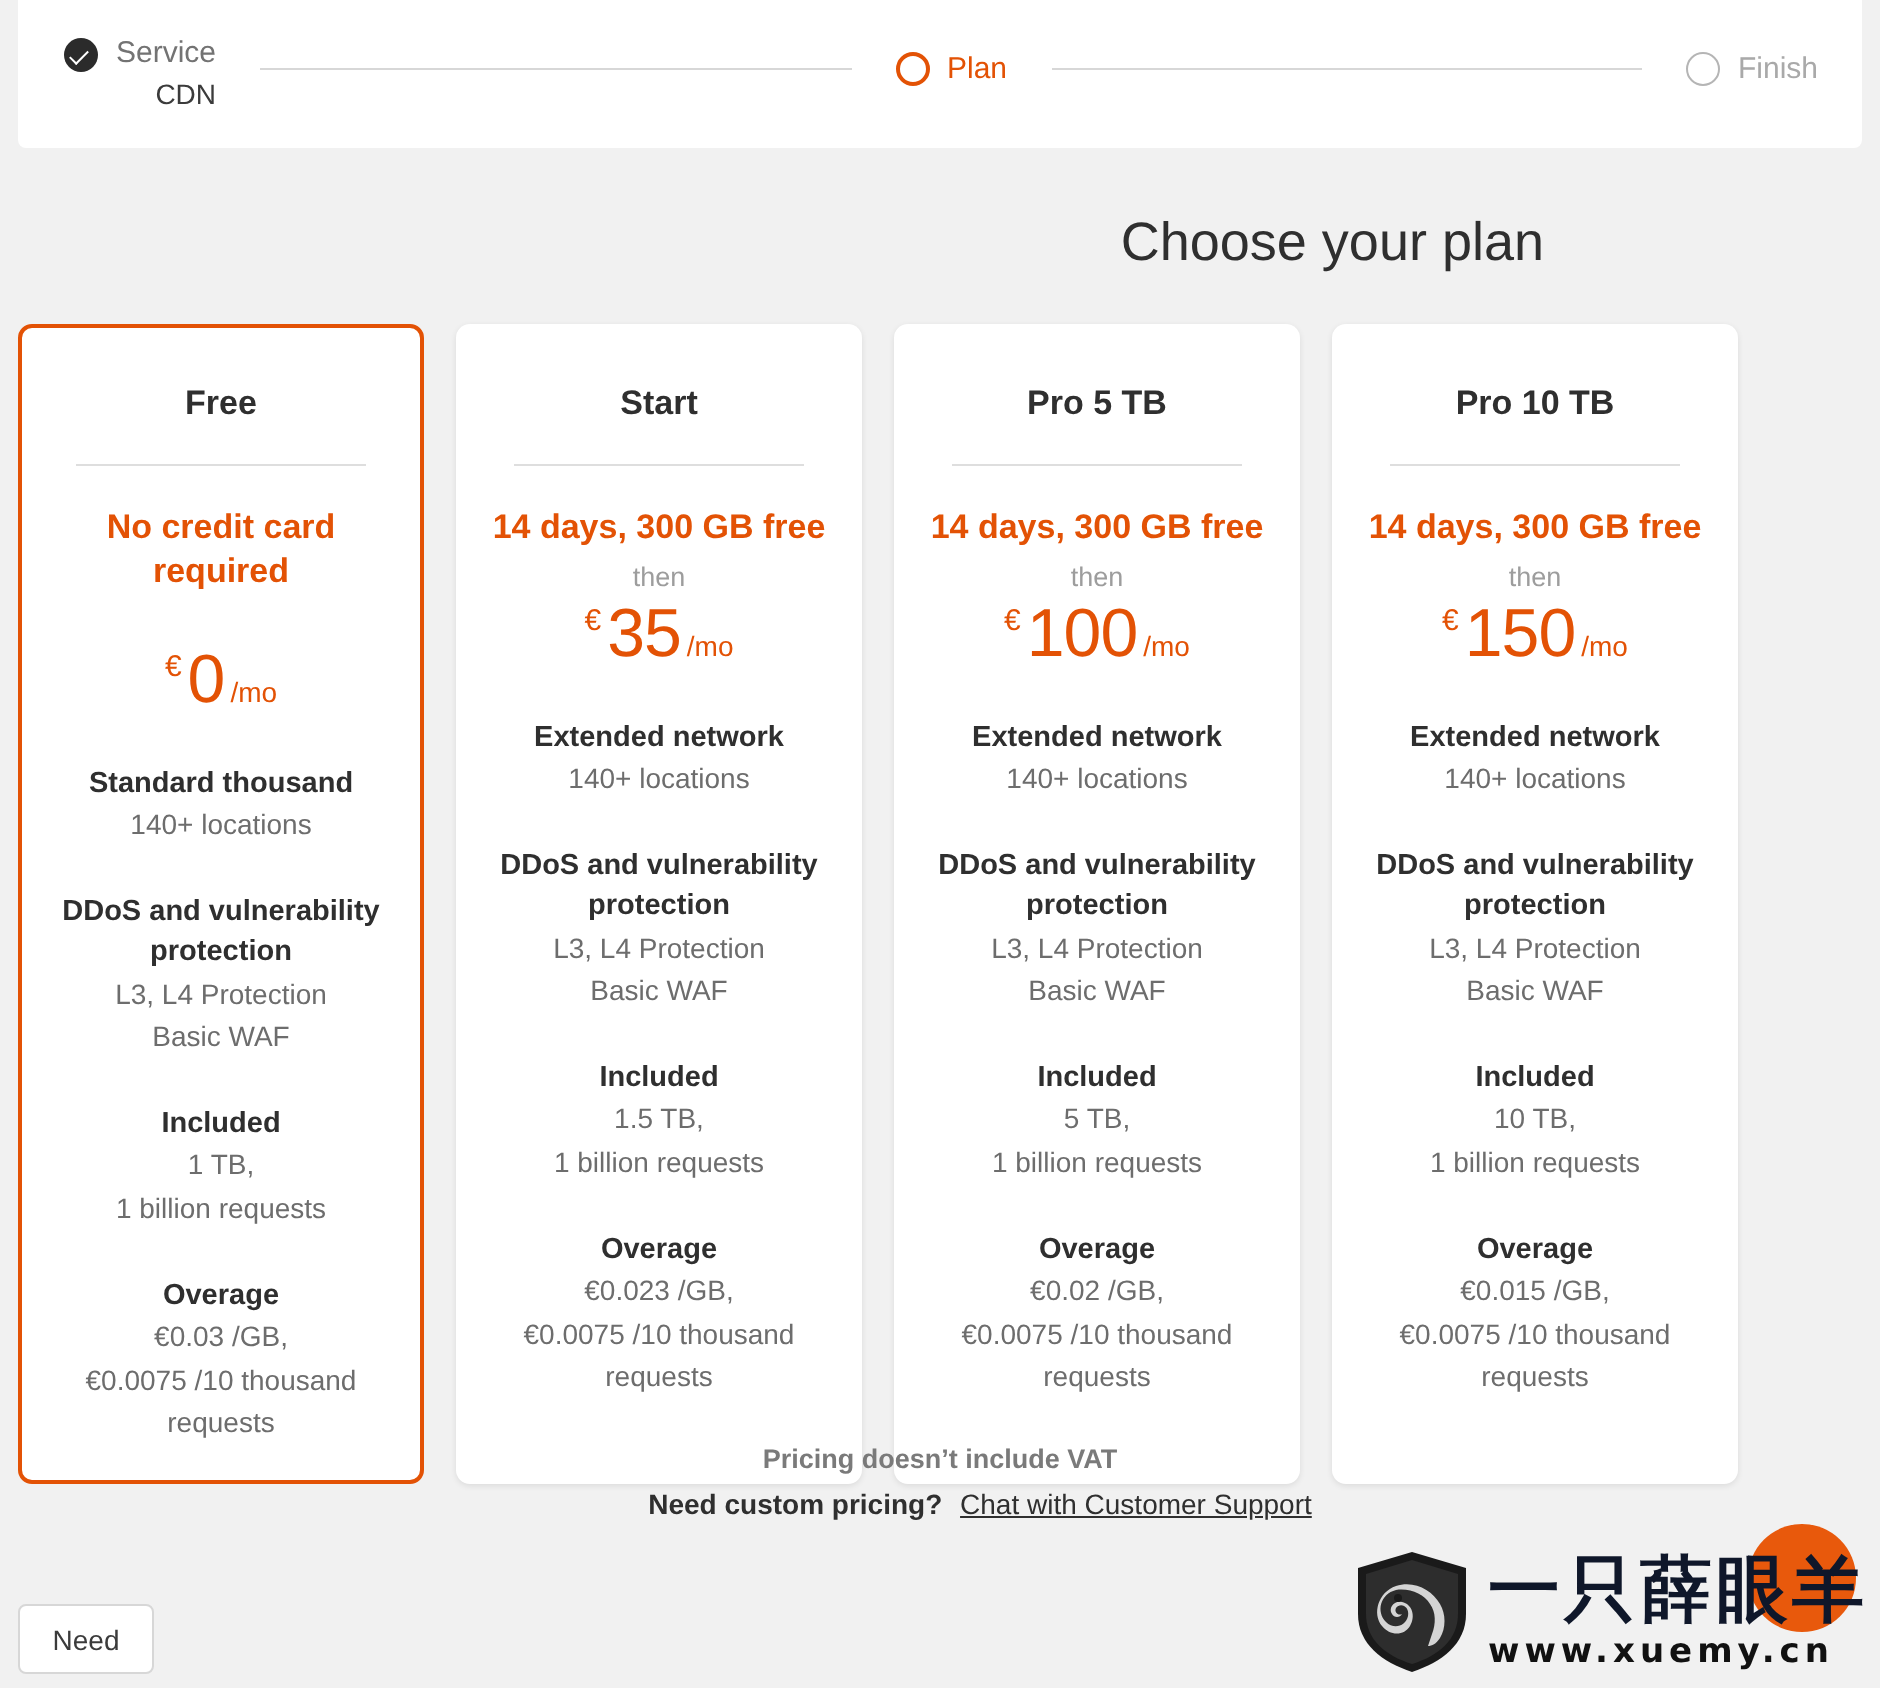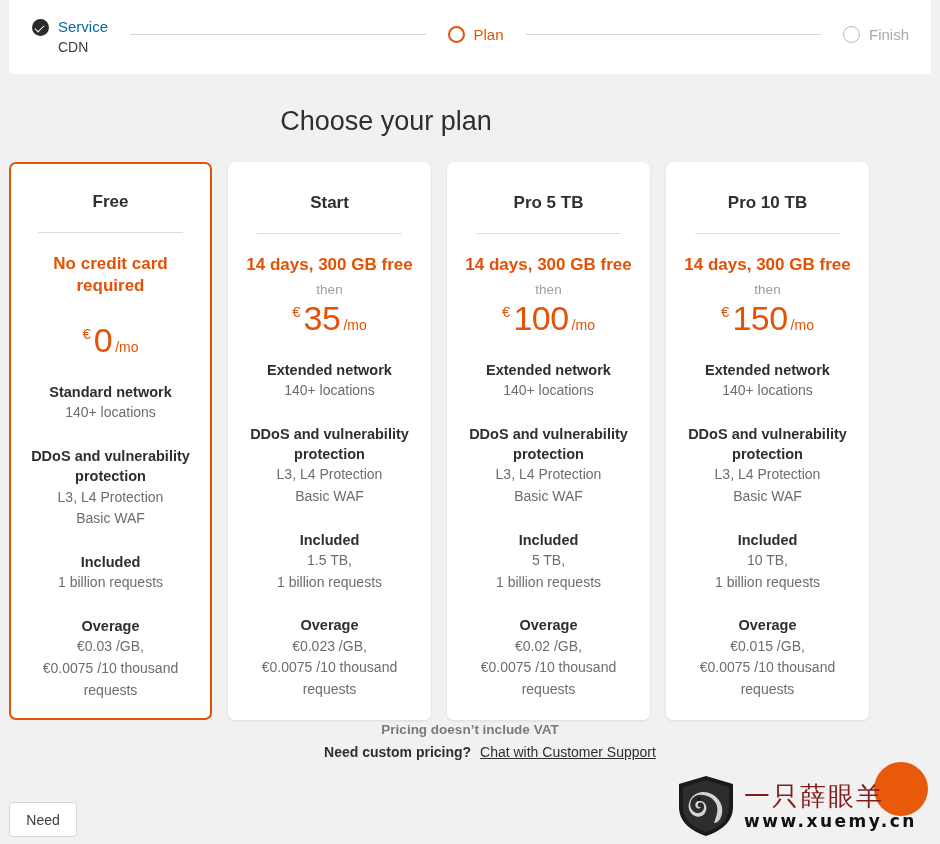--- a/index.html
+++ b/index.html
@@ -14,22 +14,22 @@
   
   .stepper-bar {
     position: absolute; left: 9px; top: 0; width: 922px; height: 74px;
     background: #ffffff;
     border-bottom-left-radius: 4px; border-bottom-right-radius: 4px;
     display: flex; align-items: center;
   }
   .step { display: flex; align-items: flex-start; gap: 9px; }
   .step-texts { display: flex; flex-direction: column; line-height: 1.35; }
   .step-label { font-size: 15px; color: #3b3b3b; white-space: nowrap; }
-  .step-sub { font-size: 14px; color: #3b3b3b; }
-  .step-done .step-label { color: #0369a1; }
+  .step-sub { font-size: 14px; color: #3b3b3b; text-align: right; }
+  .step-done .step-label { color: #737373; }
   .step-active .step-label { color: #e35205; }
   .step-todo .step-label { color: #a9a9a9; }
 
   .dot { width: 17px; height: 17px; border-radius: 50%; flex: 0 0 auto; position: relative; margin-top: 2px; }
   .dot-done { background: #2b2b2b; }
   .dot-done::after {
     content: ""; position: absolute; left: 5px; top: 4px;
     width: 4px; height: 8px; border: solid #ffffff;
     border-width: 0 1.8px 1.8px 0; transform: rotate(45deg);
   }
@@ -40,38 +40,37 @@
   .step-service { margin-left: 23px; }
   .conn-1 { margin: 0 22px 0 22px; align-self: center; position: relative; top: -3px; }
   .conn-2 { margin: 0 22px 0 22px; align-self: center; position: relative; top: -3px; }
   .step-finish { margin-right: 22px; }
   .step-plan, .step-finish { align-items: center; position: relative; top: -3px; }
   .step-plan .dot, .step-finish .dot { margin-top: 0; }
 
   
   .page-title {
     position: absolute; top: 106px; left: 0; width: 772px;
-    text-align: center; font-size: 27px; color: #2f2f2f; font-weight: 400;
+    text-align: right; font-size: 27px; color: #2f2f2f; font-weight: 400;
   }
 
   
   .plans {
     position: absolute; top: 162px; left: 9px; width: 922px;
     display: flex; gap: 16px;
   }
   .card {
     width: 203px; min-height: 537px;
     background: #ffffff; border-radius: 7px;
     border: 1px solid transparent;
     box-shadow: 0 1px 3px rgba(0,0,0,0.09);
     padding: 20px 12px 18px 12px;
     text-align: center;
     display: flex; flex-direction: column;
     cursor: pointer;
-    justify-content: center;
   }
   .card.selected {
     border: 2px solid #e35205;
     box-shadow: none;
     padding: 19px 11px 17px 11px;
   }
   .card-title { font-size: 17px; font-weight: bold; color: #2f2f2f; margin-top: 9px; }
   .divider { height: 1px; background: #dedede; margin: 20px 16px 0 16px; }
 
   .promo { font-size: 17px; font-weight: bold; color: #e35205; margin-top: 20px; line-height: 1.3; }
@@ -114,21 +113,21 @@
 
   
   .watermark {
     position: absolute; left: 676px; top: 775px;
     display: flex; align-items: center; gap: 8px;
     pointer-events: none;
   }
   .wm-shield { width: 60px; height: 62px; flex: 0 0 auto; }
   .wm-texts { display: flex; flex-direction: column; line-height: 1; }
   .wm-cn {
-    font-size: 26px; font-weight: normal; color: #7f1d1d;
+    font-size: 36px; font-weight: bold; color: #0f172a;
     letter-spacing: 2px; font-family: "DejaVu Sans", sans-serif;
   }
   .wm-url {
     font-size: 17px; font-weight: bold; color: #111111;
     letter-spacing: 2.5px; margin-top: 4px;
     font-family: "DejaVu Sans", sans-serif;
   }
 </style>
 </head>
 <body>
@@ -166,30 +165,31 @@
     <div class="card selected">
       <div class="card-title">Free</div>
       <div class="divider"></div>
       <div class="promo">No credit card required</div>
       <div class="price-row no-then">
         <span class="currency">€</span>
         <span class="amount">0</span>
         <span class="per">/mo</span>
       </div>
       <div class="sec">
-        <div class="sec-title">Standard network</div>
+        <div class="sec-title">Standard thousand</div>
         <div class="sec-line">140+ locations</div>
       </div>
       <div class="sec">
         <div class="sec-title">DDoS and vulnerability protection</div>
         <div class="sec-line">L3, L4 Protection</div>
         <div class="sec-line">Basic WAF</div>
       </div>
       <div class="sec">
         <div class="sec-title">Included</div>
+        <div class="sec-line">1 TB,</div>
         <div class="sec-line">1 billion requests</div>
       </div>
       <div class="sec">
         <div class="sec-title">Overage</div>
         <div class="sec-line">€0.03 /GB,</div>
         <div class="sec-line">€0.0075 /10 thousand requests</div>
       </div>
     </div>
 
     <div class="card">

